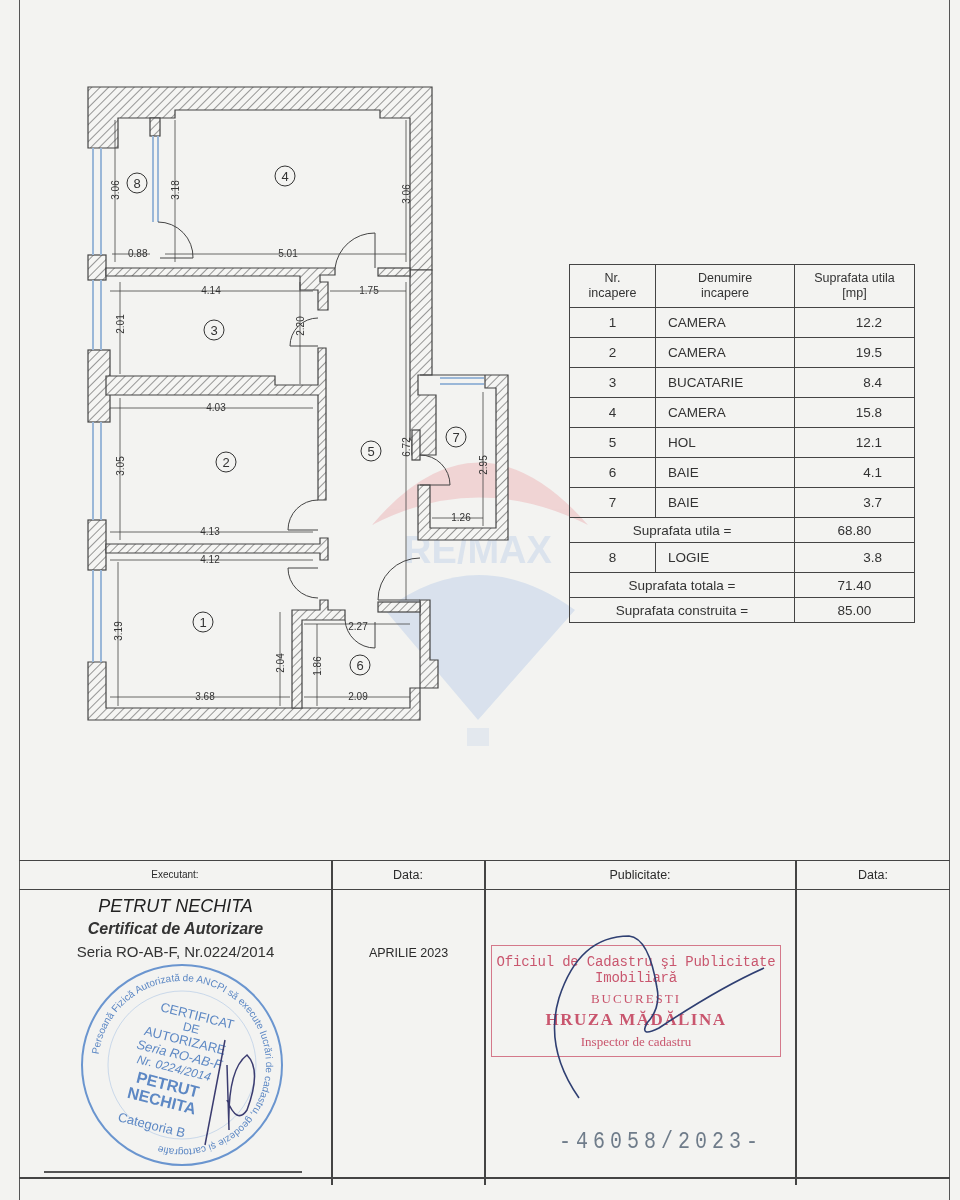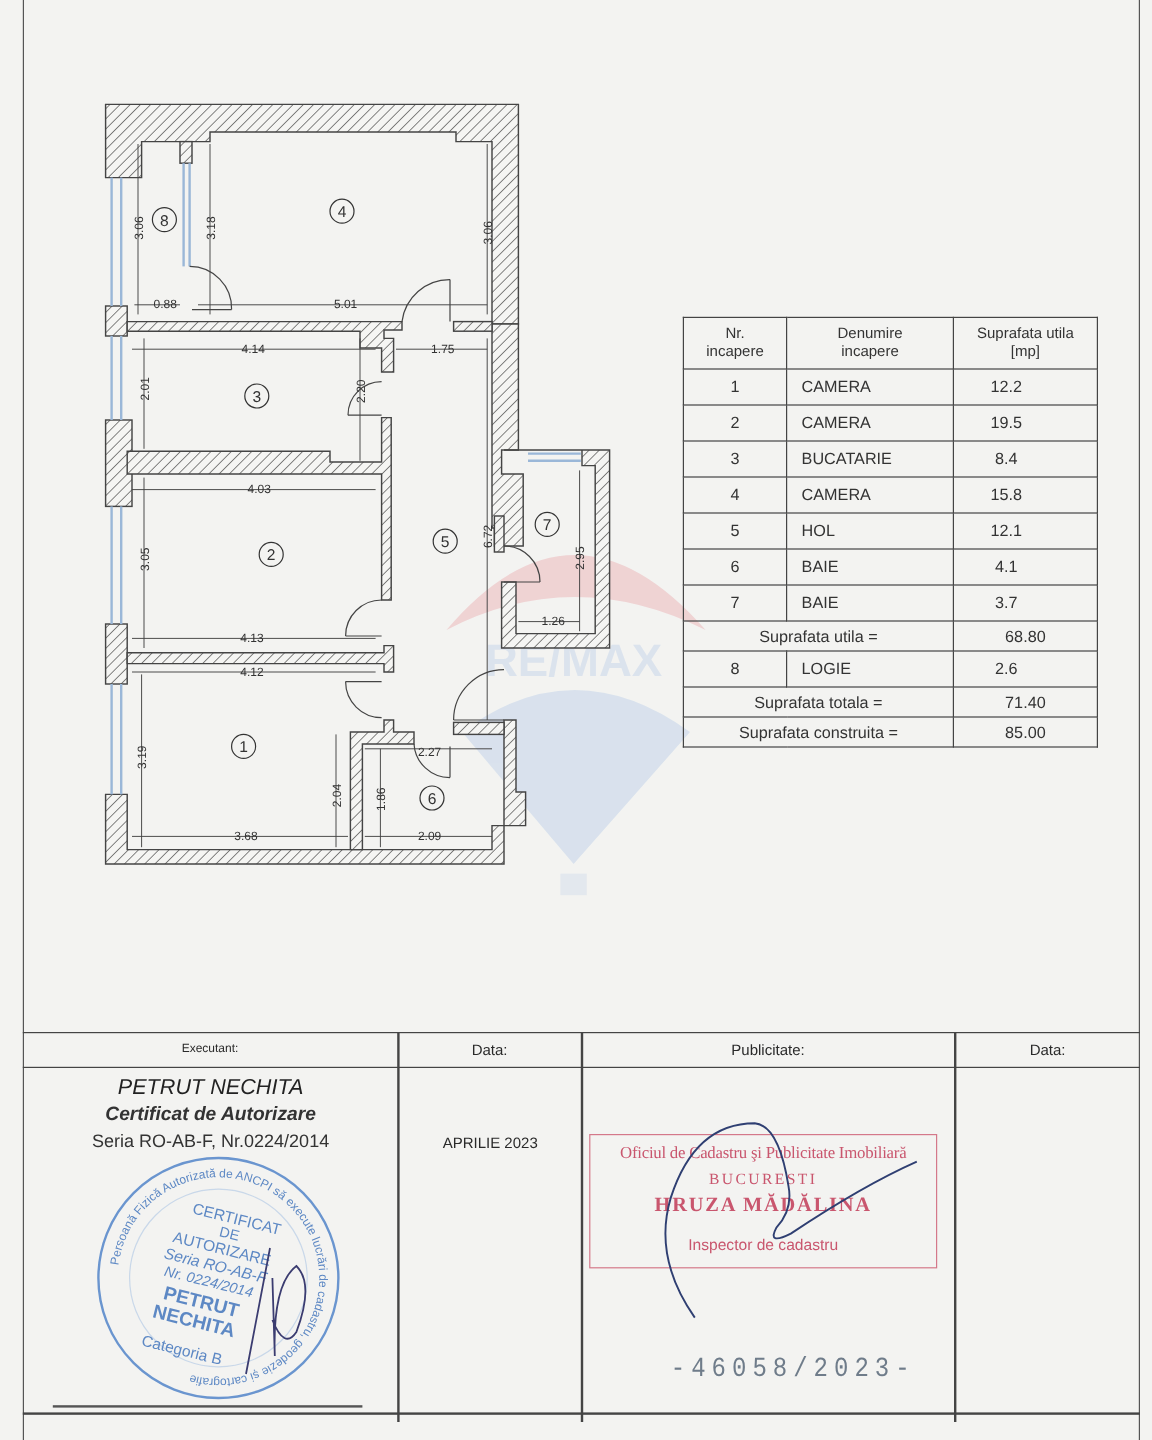--- a/index.html
+++ b/index.html
@@ -15,21 +15,21 @@
   .roomnum { font-size:13px; fill:#333; font-family:"Liberation Sans", sans-serif; }
 
   
   table.rooms { position:absolute; left:569px; top:264px; width:346px;
     border-collapse:collapse; font-size:13.5px; color:#333;padding-left:32px; }
   table.rooms td, table.rooms th { border:1.5px solid #444; padding:0; }
   table.rooms th { font-weight:normal; height:42px; font-size:12.5px; line-height:15px; text-align:center; }
   table.rooms td { height:29px; }
   table.rooms td.nr { text-align:center; width:85px; }
   table.rooms td.name { padding-left:12px; width:126px; }
-  table.rooms td.area { text-align:center; padding-right:32px; }
+  table.rooms td.area { text-align:right; padding-right:32px; }
   table.rooms tr.sum td { height:24px; }
   table.rooms tr.sum td.lbl { text-align:center; }
   table.rooms tr.sum td.val { text-align:center; }
 
   
   .footer { position:absolute; left:19px; top:860px; width:931px; height:325px; }
   .fhead { height:30px; border-top:1.5px solid #444; border-bottom:1.5px solid #444;
     font-size:12.5px; text-align:center; line-height:30px; box-sizing:border-box; }
   .vline { position:absolute; top:0; width:1.5px; background:#444; }
   .exec-name { position:absolute; left:0; width:313px; top:36px; text-align:center;
@@ -37,24 +37,24 @@
   .exec-cert { position:absolute; left:0; width:313px; top:60px; text-align:center;
     font-weight:bold; font-style:italic; font-size:16px; color:#333; }
   .exec-serie { position:absolute; left:0; width:313px; top:83px; text-align:center;
     font-size:15px; color:#333; }
   .date-val { position:absolute; left:313px; width:153px; top:38px; text-align:center; font-size:12.5px;margin-top:48px; }
   .sigline { position:absolute; left:25px; top:311px; width:258px; height:1.5px; background:#555; }
 
   .stamp-red { position:absolute; left:472px; top:85px; width:290px; height:112px;
     border:1.5px solid #d4788a; color:#c9566e; box-sizing:border-box; text-align:center;
     font-family:"Liberation Serif", serif; }
-  .stamp-red .l1 { font-size:14px; margin-top:8px; font-family:Liberation Serif, serif; letter-spacing:-0.2px; }
+  .stamp-red .l1 { font-size:14px; margin-top:8px; font-family:Liberation Mono, monospace; letter-spacing:-0.2px; }
   .stamp-red .l2 { font-size:13px; margin-top:5px; letter-spacing:2px; }
   .stamp-red .l3 { font-size:17px; margin-top:3px; font-weight:bold; letter-spacing:1.5px; }
-  .stamp-red .l4 { font-size:13px; margin-top:16px; font-family:Liberation Sans, sans-serif; }
+  .stamp-red .l4 { font-size:13px; margin-top:4px; font-family:Liberation Serif, serif; }
   .regnum { position:absolute; left:540px; top:270px; font-size:20px; color:#6f7c8a;
     font-family:"Liberation Mono", monospace; letter-spacing:5px; transform:scaleY(1.15); }
 </style>
 </head>
 <body>
 
 <div class="frame"></div>
 
 <svg class="plan" width="960" height="860" viewBox="0 0 960 860">
   <defs>
@@ -250,21 +250,21 @@
         <td class="name">BAIE</td>
         <td class="area">3.7</td>
       </tr>
   <tr class="sum">
         <td class="lbl" colspan="2">Suprafata utila =</td>
         <td class="val">68.80</td>
       </tr>
   <tr>
         <td class="nr">8</td>
         <td class="name">LOGIE</td>
-        <td class="area">2.6</td>
+        <td class="area">3.8</td>
       </tr>
   <tr class="sum">
         <td class="lbl" colspan="2">Suprafata totala =</td>
         <td class="val">71.40</td>
       </tr>
   <tr class="sum">
         <td class="lbl" colspan="2">Suprafata construita =</td>
         <td class="val">85.00</td>
       </tr>
 </tbody>

